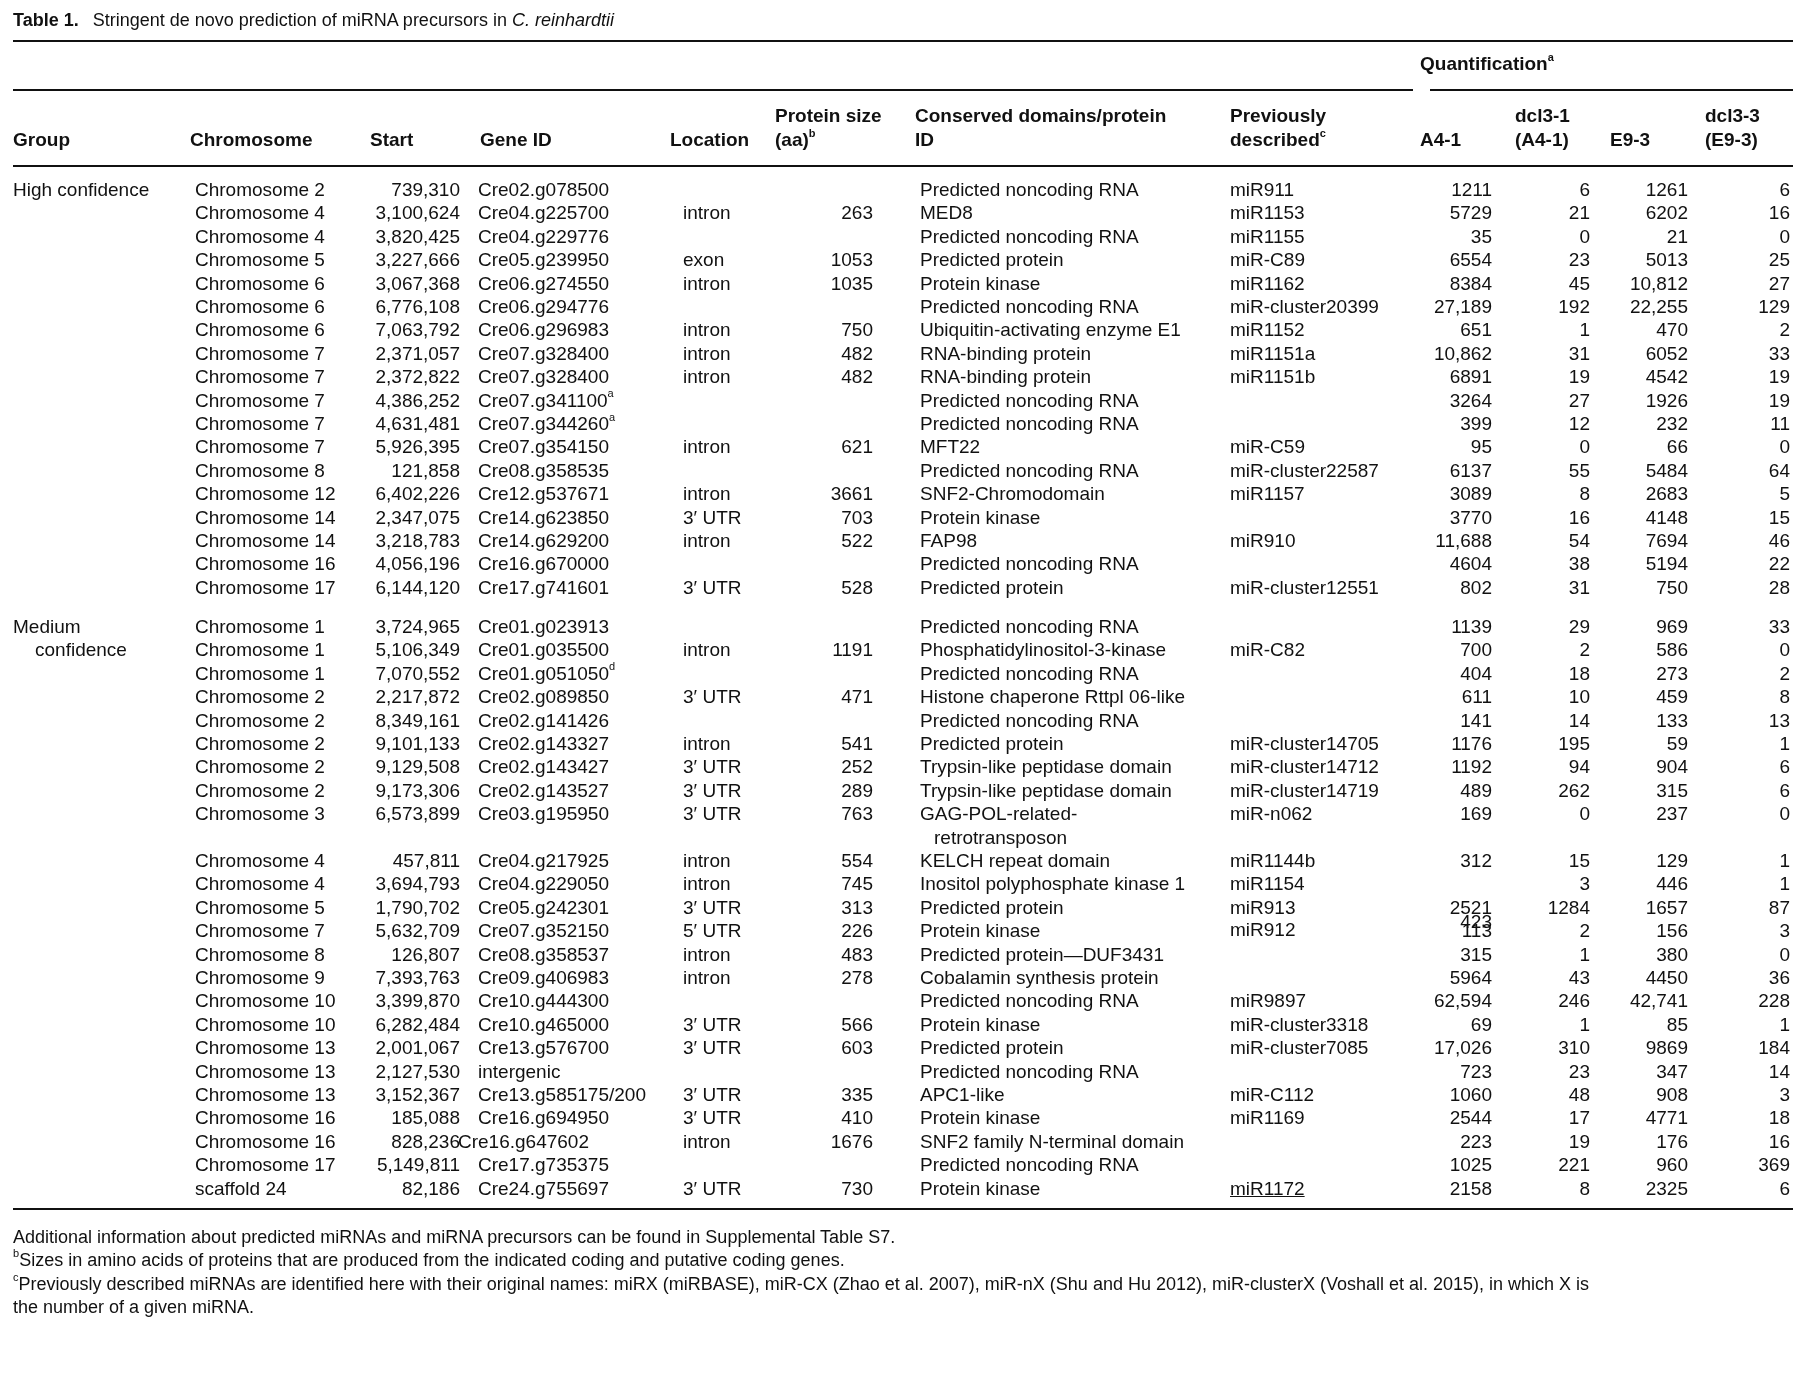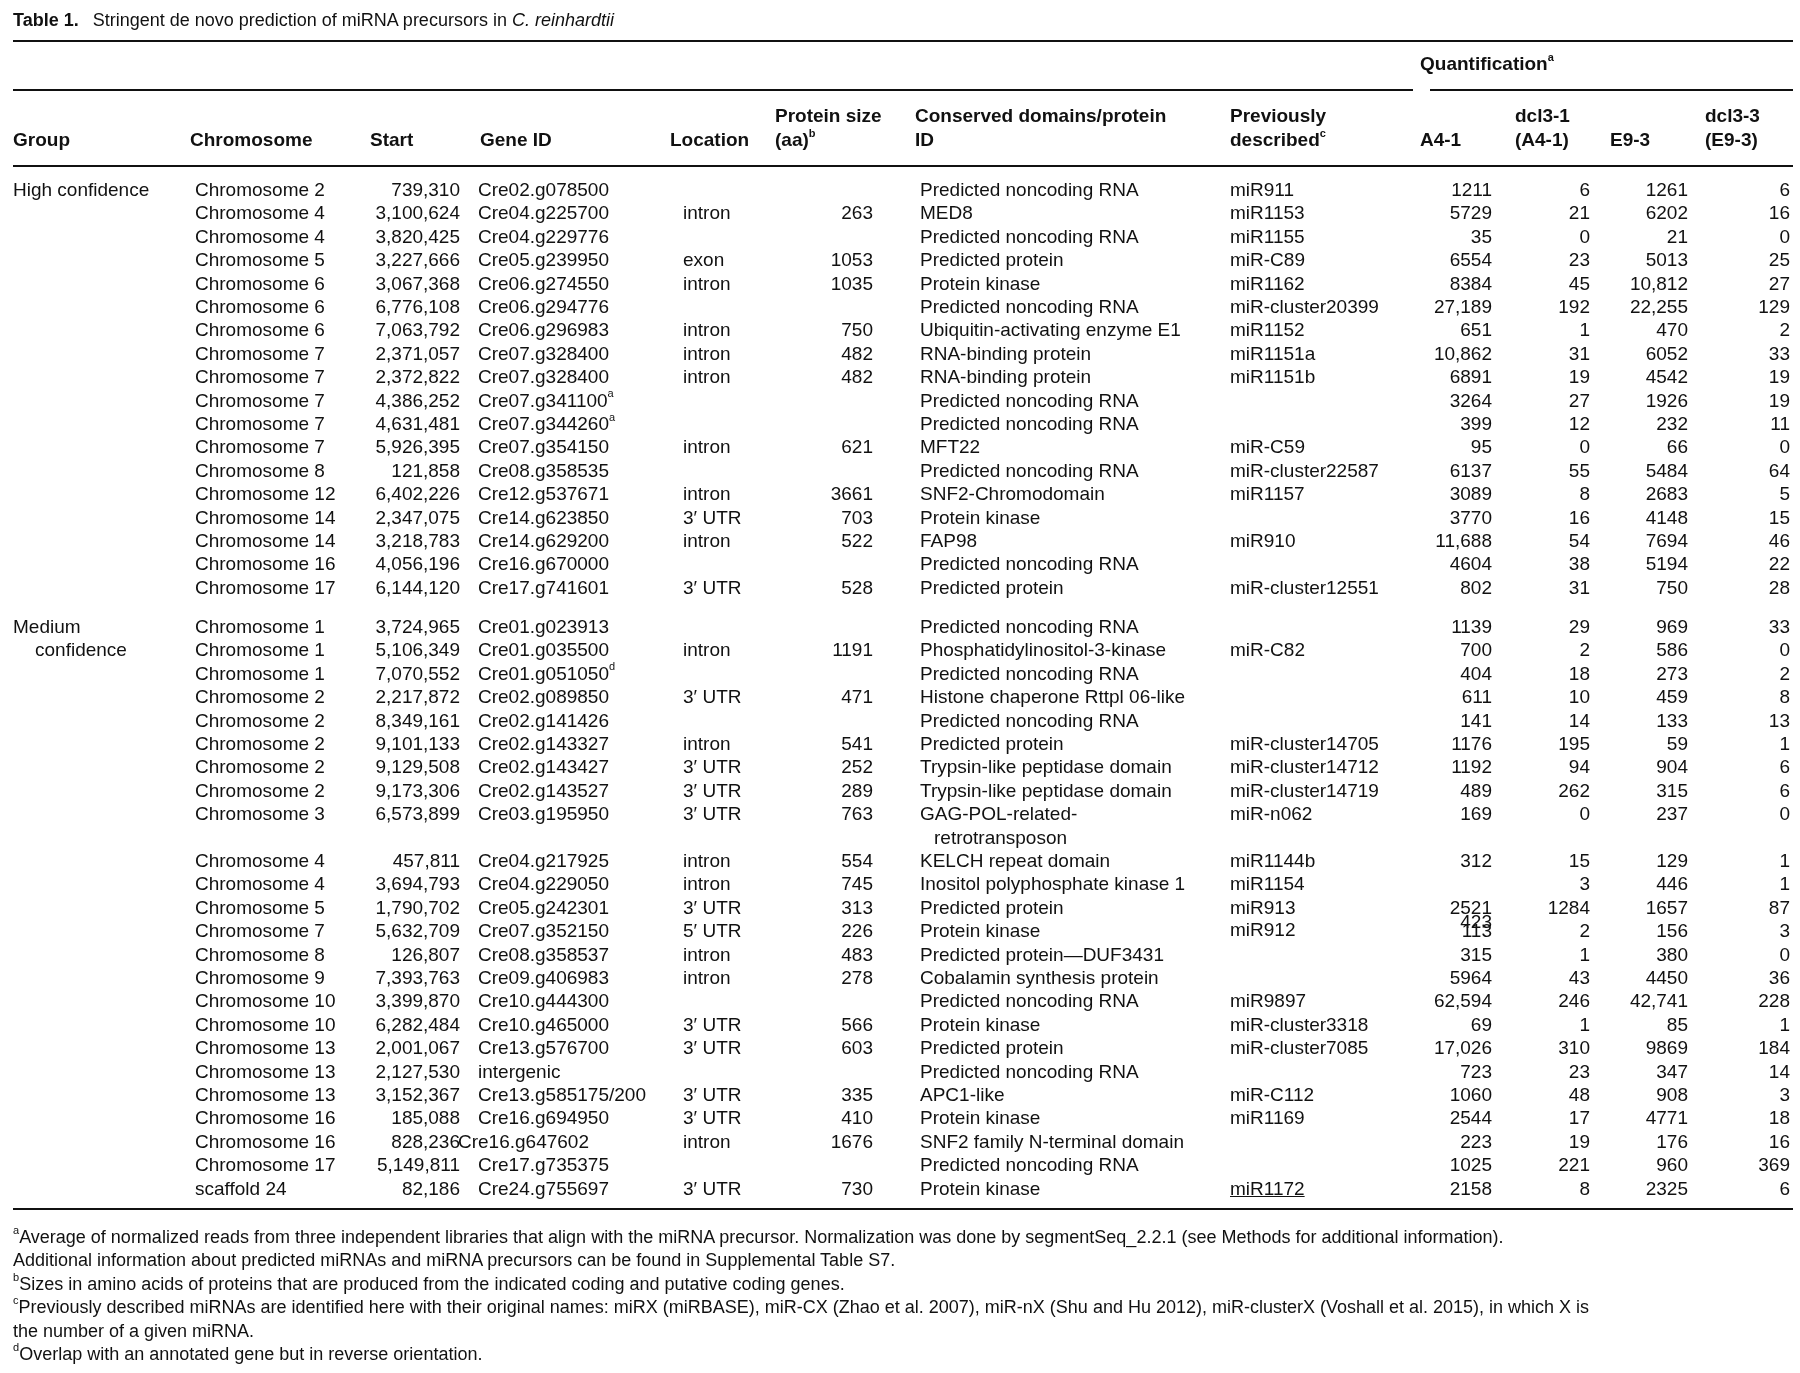--- a/index.html
+++ b/index.html
@@ -606,19 +606,17 @@
       <div class="cell r" style="left: 1410px; width: 82px; top: 1176.6px;"><span>2158</span></div>
       <div class="cell r" style="left: 1510px; width: 80px; top: 1176.6px;"><span>8</span></div>
       <div class="cell r" style="left: 1605px; width: 83px; top: 1176.6px;"><span>2325</span></div>
       <div class="cell r" style="left: 1700px; width: 90px; top: 1176.6px;"><span>6</span></div>
     </div>
   </div>
 
 <div class="rule" style="left:13px; top:1208px; width:1780px;"></div>
 
 <div class="foot" id="footnotes">
-    <div><sup>a</sup><span>Average of normalized reads from three independent libraries that align with the miRNA precursor. Normalization was done by segmentSeq_2.2.1 (see Methods for additional information).</span></div>
     <div><span>Additional information about predicted miRNAs and miRNA precursors can be found in Supplemental Table S7.</span></div>
     <div><sup>b</sup><span>Sizes in amino acids of proteins that are produced from the indicated coding and putative coding genes.</span></div>
     <div><sup>c</sup><span>Previously described miRNAs are identified here with their original names: miRX (miRBASE), miR-CX (Zhao et al. 2007), miR-nX (Shu and Hu 2012), miR-clusterX (Voshall et al. 2015), in which X is</span></div>
     <div><span>the number of a given miRNA.</span></div>
-    <div><sup>d</sup><span>Overlap with an annotated gene but in reverse orientation.</span></div>
   </div>
 
 </body></html>

